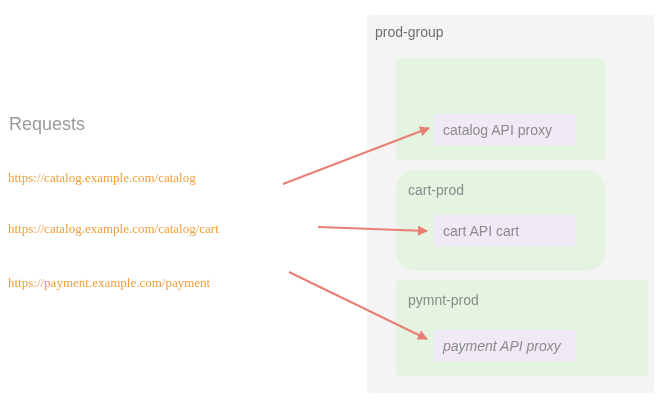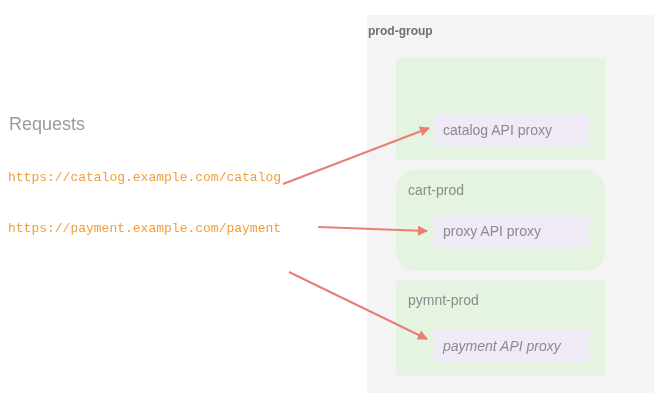--- a/index.html
+++ b/index.html
@@ -17,21 +17,21 @@
     position: absolute;
     left: 9px;
     top: 114px;
     font-size: 18px;
     line-height: 21px;
     color: var(--title-text, #9b9b9b);
   }
   .request-url {
     position: absolute;
     left: 8px;
-    font-family: Liberation Mono, monospace;
+    font-family: Liberation Serif, serif;
     font-size: 13px;
     line-height: 15px;
     color: var(--url-text, #f19d3b);
     white-space: nowrap;
   }
   .request-url:nth-of-type(2) { top: 170px; }
   .request-url:nth-of-type(3) { top: 221px; }
   .request-url:nth-of-type(4) { top: 256px; margin-top: 19px; }
 
   
@@ -39,53 +39,53 @@
     position: absolute;
     left: 367px;
     top: 15px;
     width: 287px;
     height: 378px;
     background: var(--group-bg, #f4f4f4);
     border-radius: 3px;
   }
   .prod-group-label {
     position: absolute;
-    left: 1px;
+    left: 8px;
     top: 9px;
-    font-size: 12px;
-    font-weight: bold;
+    font-size: 14px;
+    font-weight: normal;
     color: var(--group-label-text, #6f6f6f);
   }
 
   
   .env-box {
     position: absolute;
     left: 29px;
     width: 209px;
     background: var(--env-bg, #e5f3e1);
     border-radius: 2px;
   }
   .env-box.env-0 { top: 43px;  height: 102px; }
   .env-box.env-1 { top: 155px; height: 101px; border-radius: 19px; }
-  .env-box.env-2 { top: 265px; height: 96px;  }
+  .env-box.env-2 { top: 265px; height: 96px; padding-left: 43px;  }
 
   .env-label {
     position: absolute;
     left: 12px;
     top: 12px;
     font-size: 14px;
     line-height: 17px;
     color: var(--label-text, #8b8b8b);
   }
 
   
   .proxy-box {
     position: absolute;
     left: 38px;
-    width: 155px;
+    width: 142px;
     height: 32px;
     background: var(--proxy-bg, #f0eaf7);
     border-radius: 2px;
   }
   .env-0 .proxy-box { top: 56px; }
   .env-1 .proxy-box { top: 45px; }
   .env-2 .proxy-box { top: 50px; font-style: italic; }
 
   .proxy-label {
     position: absolute;
@@ -110,36 +110,37 @@
 </style>
 </head>
 <body>
 
 <div class="canvas">
 
   <div class="requests-title">Requests</div>
 
   <div class="request-url">https://catalog.example.com/catalog</div>
 
+  <div class="request-url">https://catalog.example.com/catalog/cart</div>
 
   <div class="request-url">https://payment.example.com/payment</div>
 
   <div class="prod-group">
     <div class="prod-group-label">prod-group</div>
 
     <div class="env-box env-0">
       <div class="proxy-box">
         <div class="proxy-label">catalog API proxy</div>
       </div>
     </div>
 
     <div class="env-box env-1">
       <div class="env-label">cart-prod</div>
       <div class="proxy-box">
-        <div class="proxy-label">proxy API proxy</div>
+        <div class="proxy-label">cart API cart</div>
       </div>
     </div>
 
     <div class="env-box env-2">
       <div class="env-label">pymnt-prod</div>
       <div class="proxy-box">
         <div class="proxy-label">payment API proxy</div>
       </div>
     </div>
   </div>

